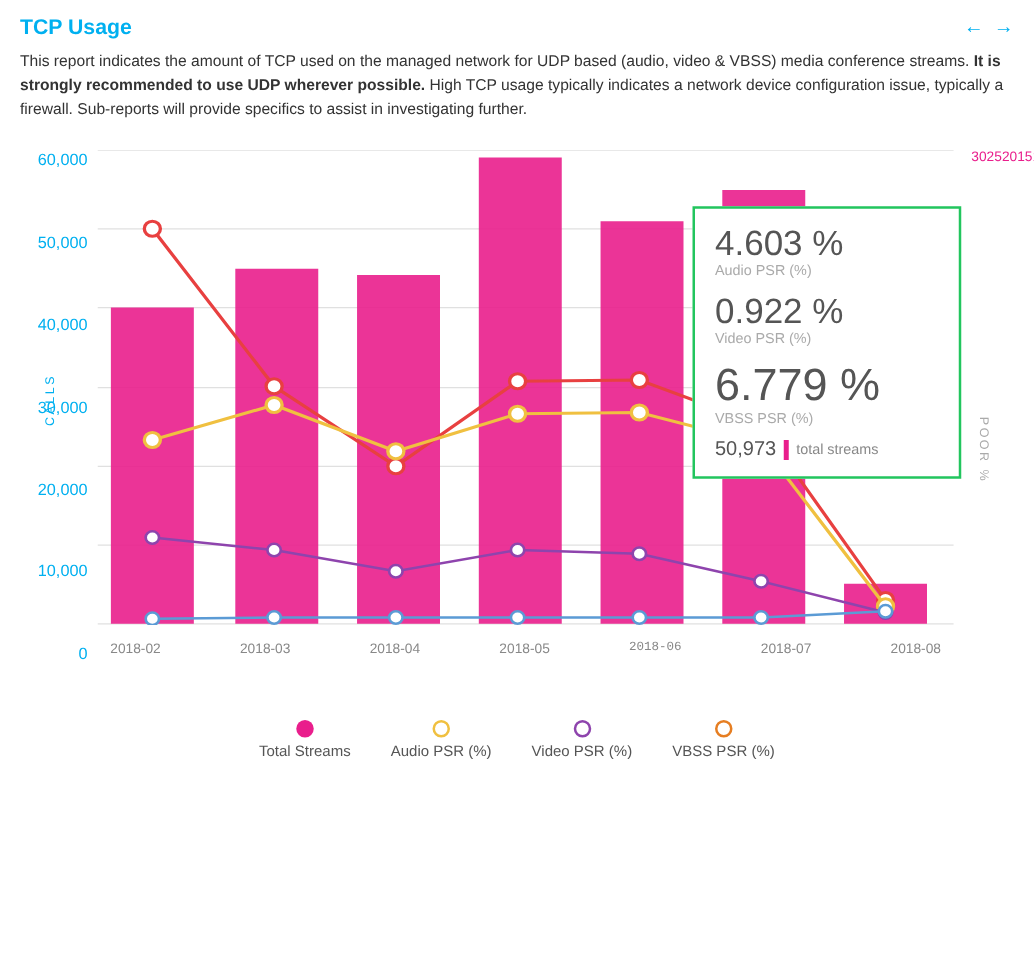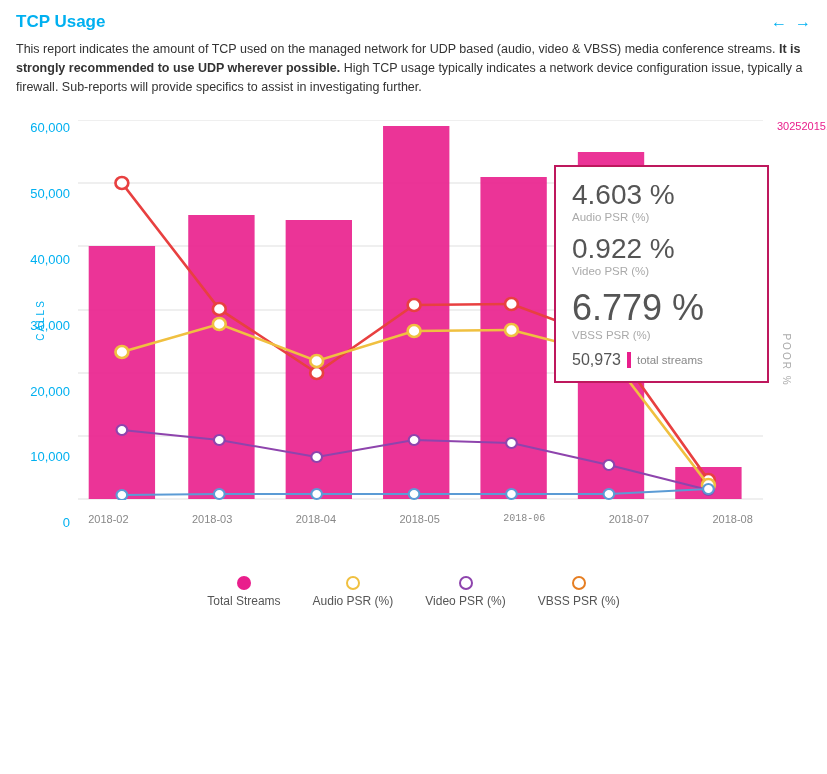--- a/index.html
+++ b/index.html
@@ -101,21 +101,21 @@
       font-size: 11px;
       color: #e91e8c;
     }
     
     .tooltip {
       position: absolute;
       right: 42px;
       top: 60px;
       width: 220px;
       background: white;
-      border: 2px solid #be185d;
+      border: 2px solid #22c55e;
       padding: 12px 16px;
       z-index: 10;
     }
     .tooltip-streams {
       display: flex;
       align-items: center;
       gap: 6px;
       margin-top: 4px;
     }
     .tooltip-streams-val {

